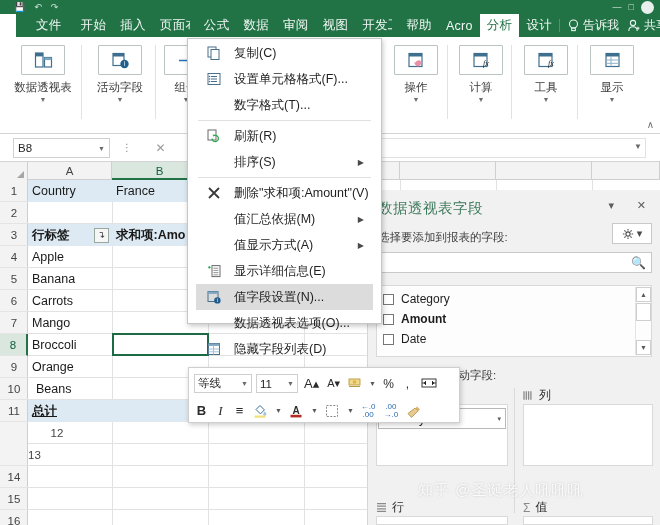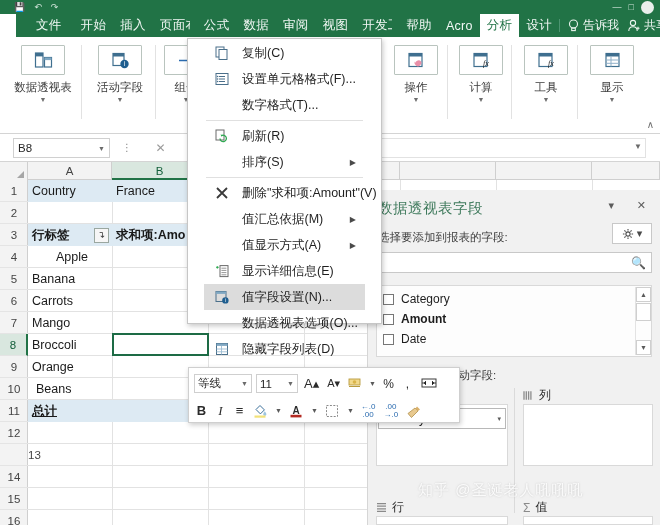--- a/index.html
+++ b/index.html
@@ -93,21 +93,21 @@
   .selbox{ position:absolute; border:2px solid #1d6b45; background:transparent; }
   .sortbtn{
     position:absolute; width:15px; height:15px; border:1px solid #9aa7a0; background:#f6f6f6;
     font-size:9px; line-height:13px; text-align:center; color:#333;
   }
 
   
   .ctxmenu{
     position:absolute; left:187px; top:38px; width:195px; height:286px;
     background:#fff; border:1px solid #c6c6c6; box-shadow:1px 2px 5px rgba(0,0,0,.22);
-    padding:1px 16px; z-index:40;
+    padding:1px 8px; z-index:40;
   }
   .mi{ position:relative; height:26px; display:flex; align-items:center; padding-left:38px; font-size:12.5px; color:#1f1f1f; white-space:nowrap; }
   .mi.hl{ background:#dcdcdc; }
   .mi .mico{ position:absolute; left:9px; top:50%; transform:translateY(-50%); width:18px; height:18px; display:flex; align-items:center; justify-content:center; }
   .mi .arrow{ position:absolute; right:9px; top:50%; transform:translateY(-50%); font-size:8px; color:#4a4a4a; }
   .msep{ height:1px; background:#e0e0e0; margin:2px 2px 2px 2px; }
 
   
   .mini{
     position:absolute; left:188px; top:367px; width:272px; height:56px;
@@ -363,21 +363,21 @@
     <div class="rh" style="top:22px;"><span>2</span></div>
     <div class="rh" style="top:44px;"><span>3</span></div>
     <div class="rh" style="top:66px;"><span>4</span></div>
     <div class="rh" style="top:88px;"><span>5</span></div>
     <div class="rh" style="top:110px;"><span>6</span></div>
     <div class="rh" style="top:132px;"><span>7</span></div>
     <div class="rh sel" style="top:154px;"><span>8</span></div>
     <div class="rh" style="top:176px;"><span>9</span></div>
     <div class="rh" style="top:198px;"><span>10</span></div>
     <div class="rh" style="top:220px;"><span>11</span></div>
-    <div class="rh" style="top:242px;"><span>12</span></div>
+    <div class="rh" style="top:242px;margin-left:43px;"><span>12</span></div>
     <div class="rh" style="top:264px;padding-left:28px;"><span>13</span></div>
     <div class="rh" style="top:286px;"><span>14</span></div>
     <div class="rh" style="top:308px;"><span>15</span></div>
     <div class="rh" style="top:330px;"><span>16</span></div>
   </div>
 
   <div class="cells">
     <div class="gline-v" style="left:84px;"></div>
     <div class="gline-v" style="left:180px;"></div>
     <div class="gline-v" style="left:276px;"></div>
@@ -400,21 +400,21 @@
     <div class="gline-h" style="top:307px;"></div>
     <div class="gline-h" style="top:329px;"></div>
 
     <div class="cell hdrfill" style="left:0;top:0;width:84px;"><span>Country</span></div>
     <div class="cell hdrfill" style="left:84px;top:0;width:96px;"><span>France</span></div>
 
     <div class="cell hdrfill bold" style="left:0;top:44px;width:84px;"><span>行标签</span></div>
     <div class="cell hdrfill bold" style="left:84px;top:44px;width:96px;"><span>求和项:Amo</span></div>
     <div class="sortbtn" style="left:66px;top:48px;">↴</div>
 
-    <div class="cell" style="left:0;top:66px;width:84px;margin-left:24px;"><span>Apple</span></div>
+    <div class="cell" style="left:0;top:66px;width:84px;"><span>Apple</span></div>
     <div class="cell num" style="left:84px;top:66px;width:96px;"><span>8</span></div>
     <div class="cell" style="left:0;top:88px;width:84px;"><span>Banana</span></div>
     <div class="cell num" style="left:84px;top:88px;width:96px;"><span>3</span></div>
     <div class="cell" style="left:0;top:110px;width:84px;"><span>Carrots</span></div>
     <div class="cell" style="left:0;top:132px;width:84px;"><span>Mango</span></div>
     <div class="cell" style="left:0;top:154px;width:80px;"><span>Broccoli</span></div>
     <div class="cell" style="left:0;top:176px;width:84px;"><span>Orange</span></div>
     <div class="cell" style="left:4px;top:198px;width:84px;"><span>Beans</span></div>
 
     <div class="cell hdrfill bold" style="left:0;top:220px;width:84px;text-decoration:underline;"><span>总计</span></div>

